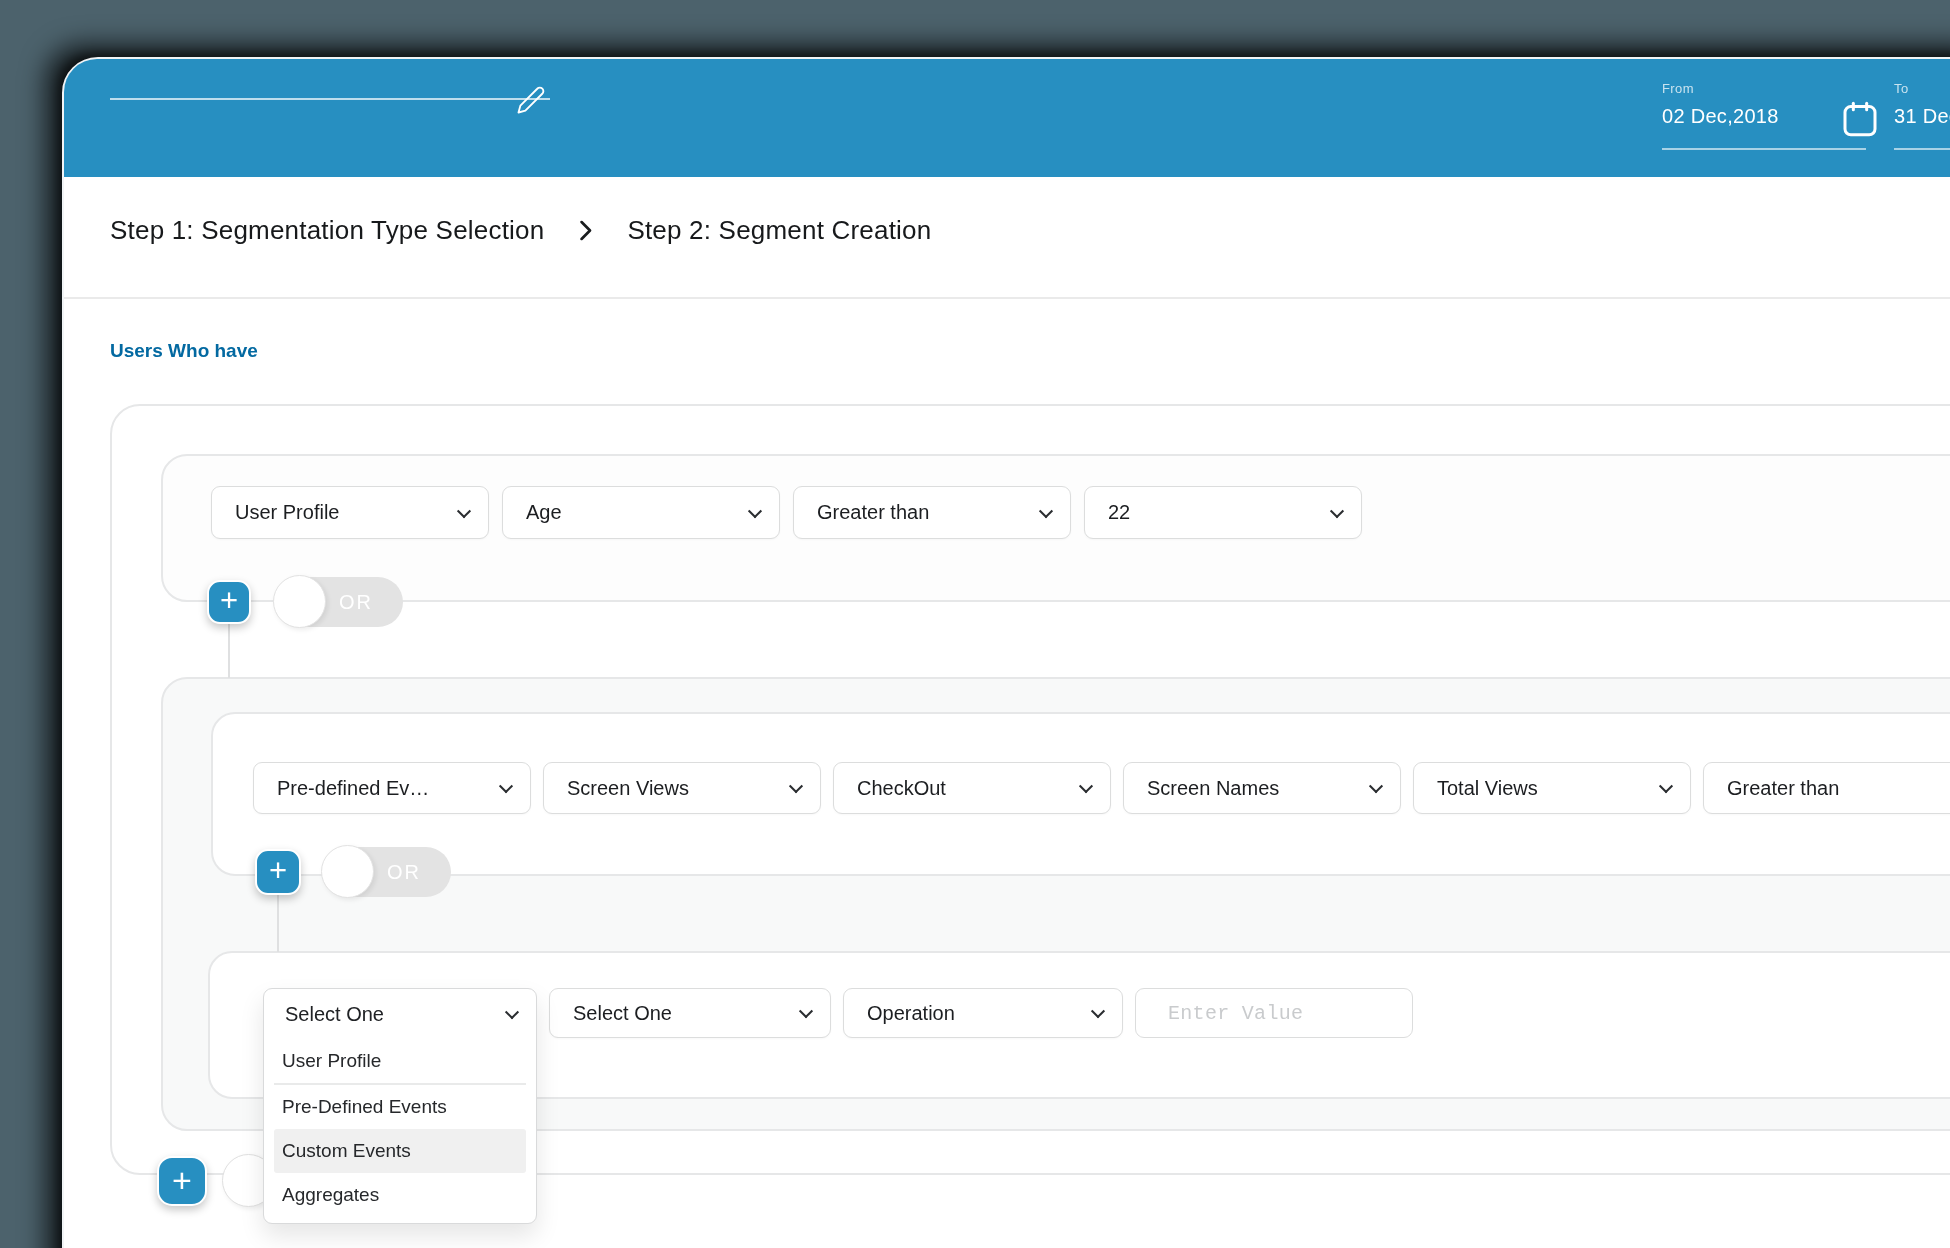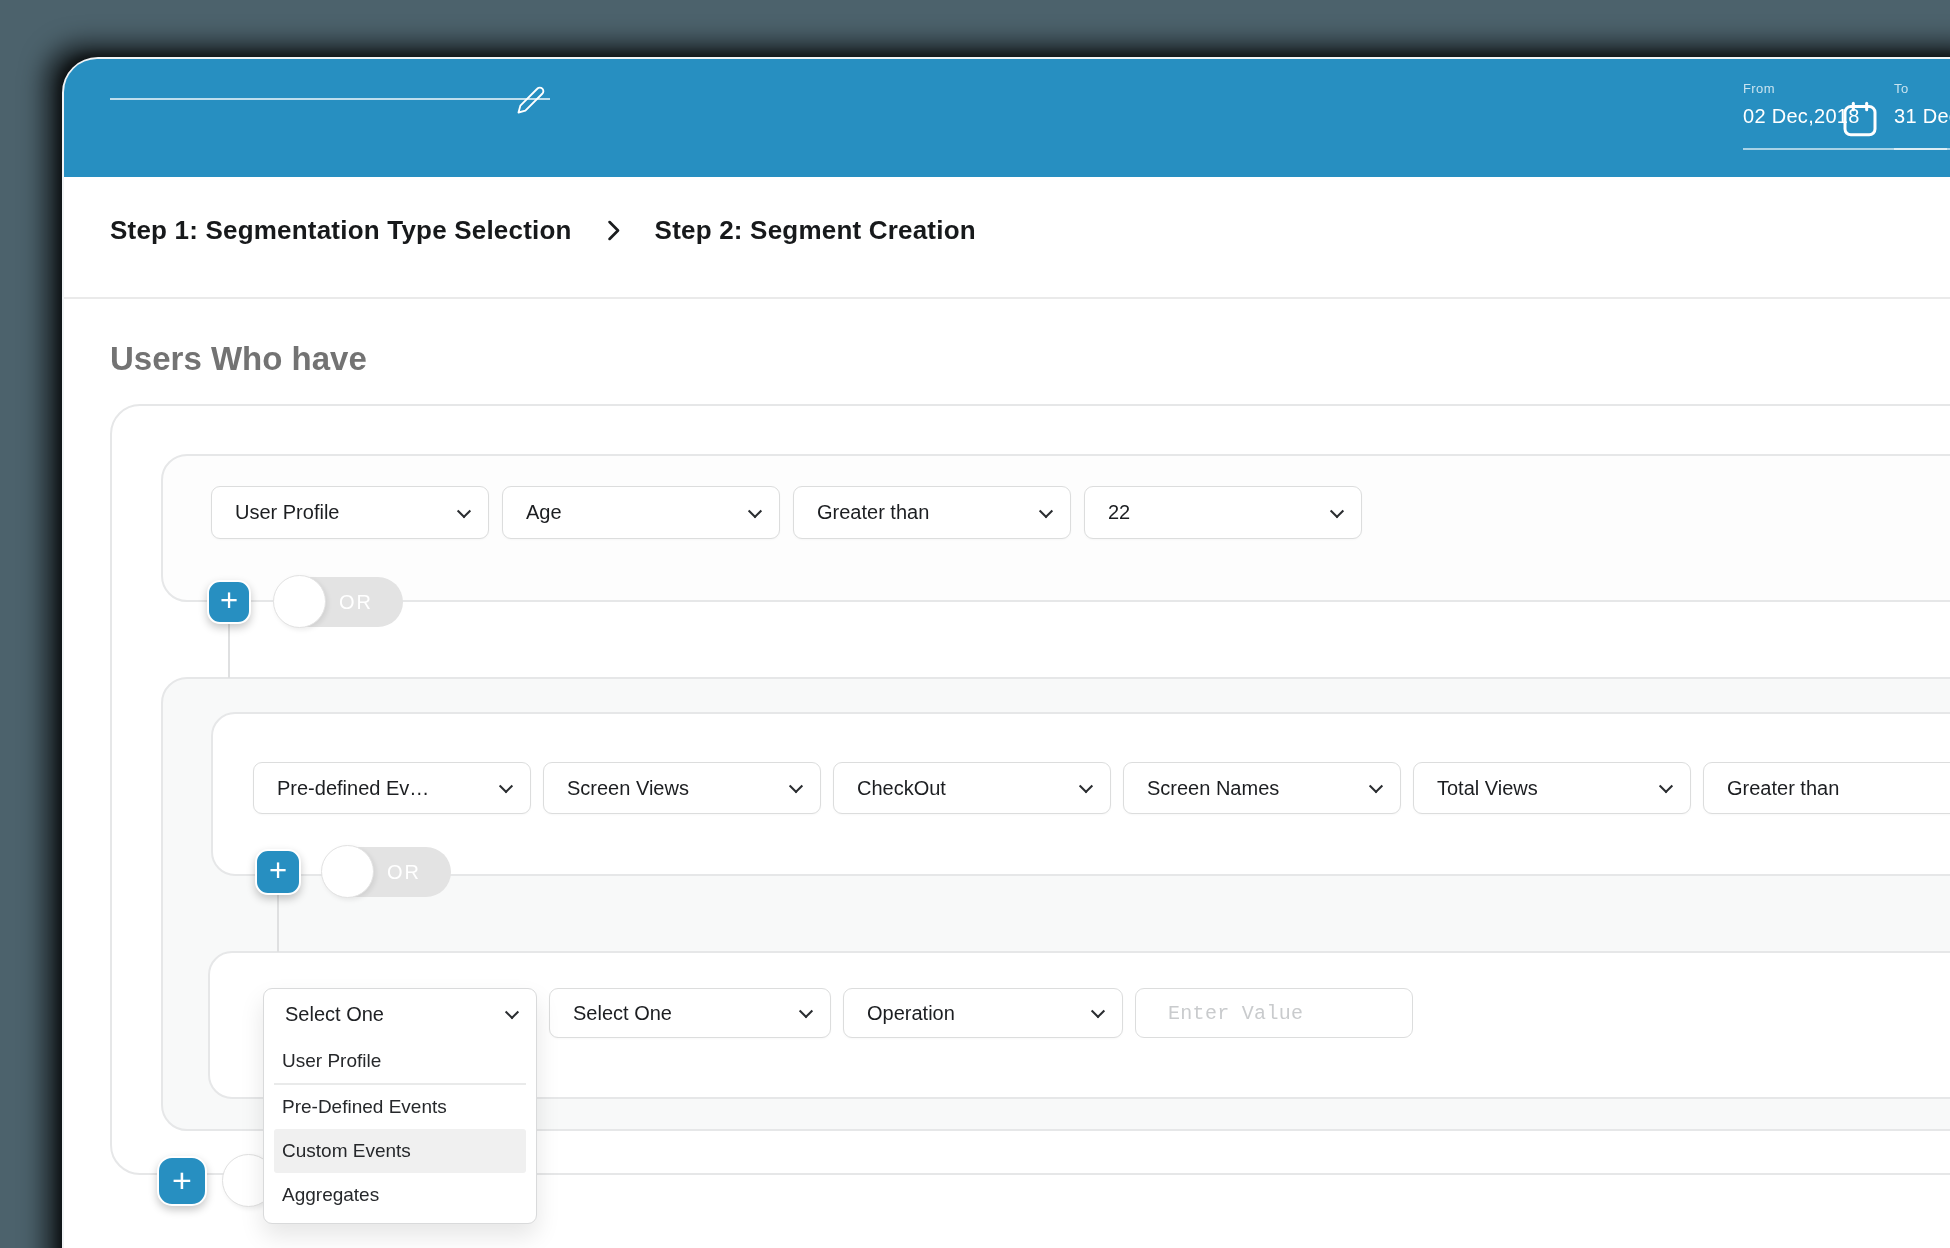--- a/index.html
+++ b/index.html
@@ -18,33 +18,33 @@
   }
 
   
   .hdr { position:absolute; left:0; top:0; right:0; height:118px;
          background:var(--header-bg, #278fc1); border-radius:33px 0 0 0; }
   .seg { position:absolute; left:46px; top:24px; width:440px;
          border-bottom:2px solid rgba(255,255,255,.7); padding-bottom:15px; }
   .seg-txt { font-size:29px; color:#fff; letter-spacing:.4px; }
   .pencil { position:absolute; right:4px; top:2px; width:30px; height:30px; cursor:pointer; }
   .dgroup { position:absolute; top:22px; color:#fff; }
-  .dg-from { left:1679px; width:204px; }
+  .dg-from { left:1598px; width:204px; }
   .dg-to   { left:1830px; width:160px; }
   .dlabel { font-size:13px; color:rgba(255,255,255,.75); letter-spacing:.4px; margin-bottom:9px; }
   .dvalue { font-size:20px; letter-spacing:.3px; padding-bottom:20px;
             border-bottom:2px solid rgba(255,255,255,.6); }
   .cal { position:absolute; left:1776px; top:40px; width:40px; height:40px; cursor:pointer; }
 
   
   .steps { position:absolute; left:46px; top:156px; display:flex; align-items:center; gap:28px; }
-  .step { font-size:26px; font-weight:700; color:#17191b; letter-spacing:.2px; }
+  .step { font-size:26px; font-weight:400; color:#17191b; letter-spacing:.2px; }
   .schev { width:27px; height:27px; }
   .hr1 { position:absolute; left:0; right:0; top:238px; height:2px; background:#eaeaea; }
-  .title { position:absolute; left:46px; top:281px; font-size:33px; font-weight:700; color:#737373; }
+  .title { position:absolute; left:46px; top:281px; font-size:19px; font-weight:700; color:#0369a1; }
 
   
   .card { position:absolute; border:2px solid #e6e7e8; background:#fff; }
   .outer { left:46px; top:345px; right:-40px; height:771px; border-radius:30px; }
   .g1  { left:49px; top:48px;  right:-80px; height:148px; border-radius:26px; background:#fdfdfd; }
   .g2  { left:49px; top:271px; right:-80px; height:454px; border-radius:26px; background:#f8f9f9; }
   .g2a { left:48px; top:33px;  right:-90px; height:164px; border-radius:24px; background:#fff; }
   .g2b { left:45px; top:272px; right:-90px; height:148px; border-radius:24px; background:#fff; }
 
   .row { position:absolute; display:flex; }

